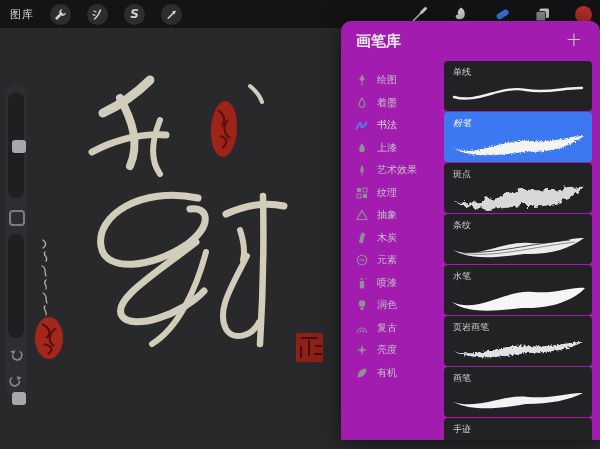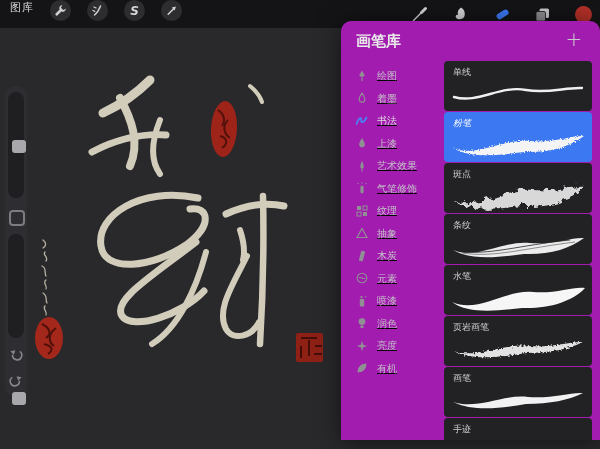--- a/index.html
+++ b/index.html
@@ -1,20 +1,20 @@
 <!DOCTYPE html>
 <html><head>
 <meta charset="utf-8">
 <style>
   html,body{margin:0;padding:0;background:#000;}
   .screen{position:relative;width:600px;height:449px;overflow:hidden;
     font-family:"DejaVu Sans","Liberation Sans",sans-serif;background:#29292c;}
   
   .toolbar{position:absolute;left:0;top:0;width:600px;height:28px;background:#141416;
-    display:flex;z-index:5;}
+    display:flex;align-items:center;z-index:5;}
   .gallery{color:#d8d8da;font-size:11px;margin-left:10px;letter-spacing:1px;}
   .tbtn{width:21px;height:21px;border-radius:50%;background:#2d2d30;display:flex;
     align-items:center;justify-content:center;margin-left:16px;}
   .tbtn svg{display:block;}
   .sglyph{color:#d5d5d7;font-size:12px;font-style:italic;font-weight:bold;line-height:1;}
   .rtools{position:absolute;right:8px;top:0;height:28px;display:flex;align-items:center;gap:23px;}
   .ricon{width:18px;height:18px;display:flex;align-items:center;justify-content:center;}
   .colordot{width:17px;height:17px;border-radius:50%;background:#b33028;}
   
   .canvas{position:absolute;left:0;top:28px;width:600px;height:421px;background:#29292c;}
@@ -34,21 +34,21 @@
   .undo{top:262px;}
   .redo{top:288px;transform:scaleX(-1);}
   
   .panel{position:absolute;left:341px;top:21px;width:259px;height:419px;background:#a21caf;
     border-radius:10px 10px 0 0;z-index:6;box-shadow:0 2px 24px rgba(0,0,0,.55);overflow:hidden;}
   .phead{position:relative;height:38px;}
   .ptitle{position:absolute;left:15px;top:11px;color:#e8e8ea;font-size:15px;font-weight:bold;}
   .paddbtn{position:absolute;right:14px;top:6px;color:#c9c9cd;font-size:20px;font-weight:300;
     width:24px;height:24px;text-align:center;line-height:24px;}
   .cats{position:absolute;left:0;top:48px;width:103px;}
-  .crow{height:22.5px;display:flex;align-items:flex-start;text-decoration:underline;}
+  .crow{height:22.5px;display:flex;align-items:center;}
   .cicon{width:13px;height:13px;margin-left:14px;display:flex;align-items:center;justify-content:center;}
   .clabel{color:#c2c2c6;font-size:10px;margin-left:9px;white-space:nowrap;}
   .crow.sel .clabel{color:#d9d9dd;}
   .blist{position:absolute;left:103px;top:40px;width:148px;}
   .brow{height:50px;background:#222225;border-radius:4px;margin-bottom:1px;position:relative;overflow:hidden;}
   .brow.sel{background:#3b78f2;font-style:italic;}
   .blabel{position:absolute;left:9px;top:5px;color:#cfcfd3;font-size:9px;text-align:right;}
   .brow.sel .blabel{color:#fff;}
   .bstroke{position:absolute;left:4px;top:16px;}
 </style>
@@ -243,31 +243,20 @@
             <svg width="12" height="12" viewBox="0 0 12 12">
               <path d="M6,0.8 C7,3 7.6,4.6 7.6,6 A1.8,1.8 0 1 1 4.4,6 C4.4,4.6 5,3 6,0.8 Z" fill="#8f8f94"></path>
               <path d="M5.4,8.4 h1.2 v3 h-1.2 Z" fill="#8f8f94"></path>
             </svg>
           </span>
         <span class="clabel">艺术效果</span>
       </div>
       <div class="crow">
         <span class="cicon">
             <svg width="12" height="12" viewBox="0 0 12 12">
-              <rect x="4.4" y="3.4" width="3.2" height="8" rx="1.6" fill="#8f8f94"></rect>
-              <circle cx="2.2" cy="1.6" r="0.7" fill="#8f8f94"></circle>
-              <circle cx="6" cy="0.9" r="0.7" fill="#8f8f94"></circle>
-              <circle cx="9.8" cy="1.6" r="0.7" fill="#8f8f94"></circle>
-            </svg>
-          </span>
-        <span class="clabel">气笔修饰</span>
-      </div>
-      <div class="crow">
-        <span class="cicon">
-            <svg width="12" height="12" viewBox="0 0 12 12">
               <rect x="1" y="1" width="4" height="4" fill="#8f8f94"></rect>
               <rect x="7" y="1" width="4" height="4" fill="none" stroke="#8f8f94"></rect>
               <rect x="1" y="7" width="4" height="4" fill="none" stroke="#8f8f94"></rect>
               <rect x="7" y="7" width="4" height="4" fill="#8f8f94"></rect>
             </svg>
           </span>
         <span class="clabel">纹理</span>
       </div>
       <div class="crow">
         <span class="cicon">
@@ -309,20 +298,29 @@
             <svg width="12" height="12" viewBox="0 0 12 12">
               <circle cx="6" cy="4.6" r="3.4" fill="#8f8f94"></circle>
               <rect x="4.5" y="8.4" width="3" height="2.6" rx="0.6" fill="#8f8f94"></rect>
             </svg>
           </span>
         <span class="clabel">润色</span>
       </div>
       <div class="crow">
         <span class="cicon">
             <svg width="12" height="12" viewBox="0 0 12 12">
+              <path d="M1.5,10.5 A4.5,4.5 0 0 1 10.5,10.5" fill="none" stroke="#8f8f94" stroke-width="1.2"></path>
+              <path d="M4,10.5 A2,2 0 0 1 8,10.5" fill="none" stroke="#8f8f94" stroke-width="1.2"></path>
+            </svg>
+          </span>
+        <span class="clabel">复古</span>
+      </div>
+      <div class="crow">
+        <span class="cicon">
+            <svg width="12" height="12" viewBox="0 0 12 12">
               <path d="M6,0.8 L7.2,4.8 L11.2,6 L7.2,7.2 L6,11.2 L4.8,7.2 L0.8,6 L4.8,4.8 Z" fill="#8f8f94"></path>
             </svg>
           </span>
         <span class="clabel">亮度</span>
       </div>
       <div class="crow">
         <span class="cicon">
             <svg width="12" height="12" viewBox="0 0 12 12">
               <path d="M1.5,10.5 C1.5,4.5 5.5,1.5 10.5,1.5 C10.5,7.5 6.5,10.5 1.5,10.5 Z" fill="#8f8f94"></path>
             </svg>

